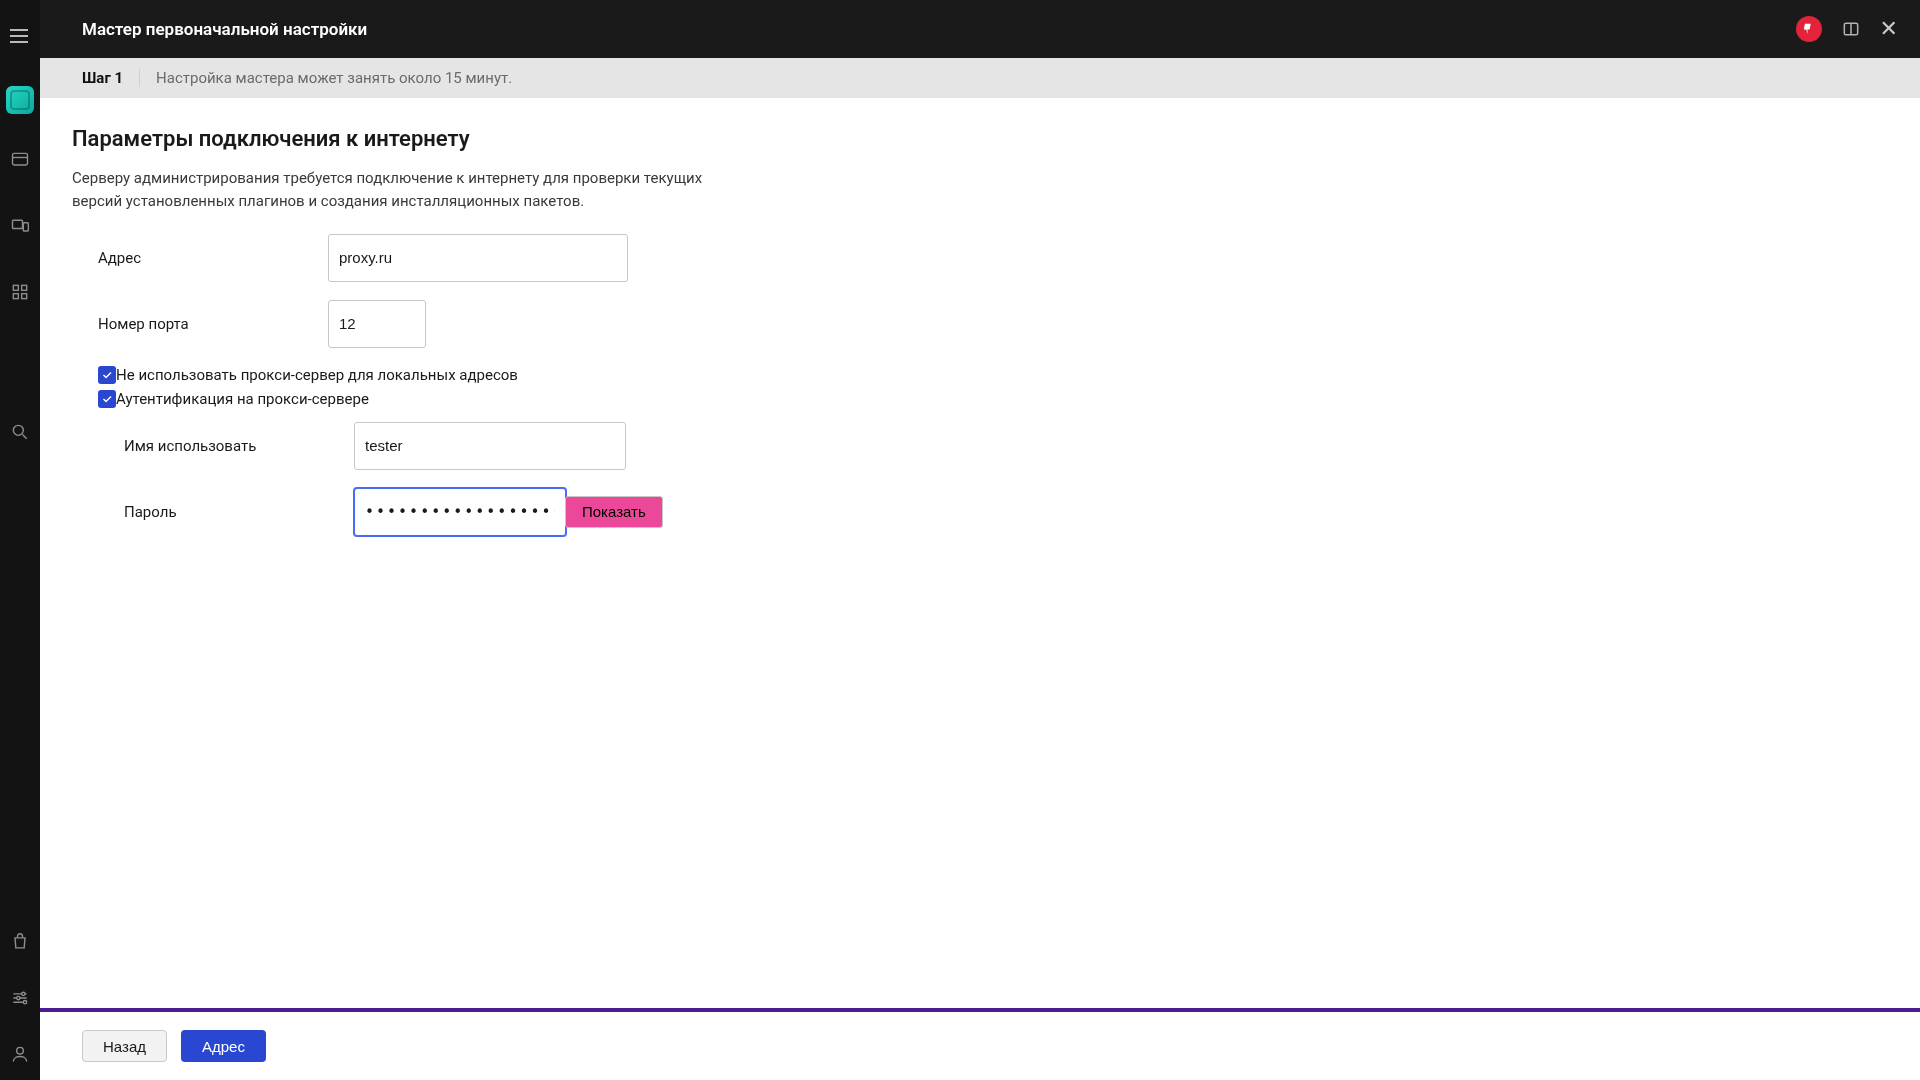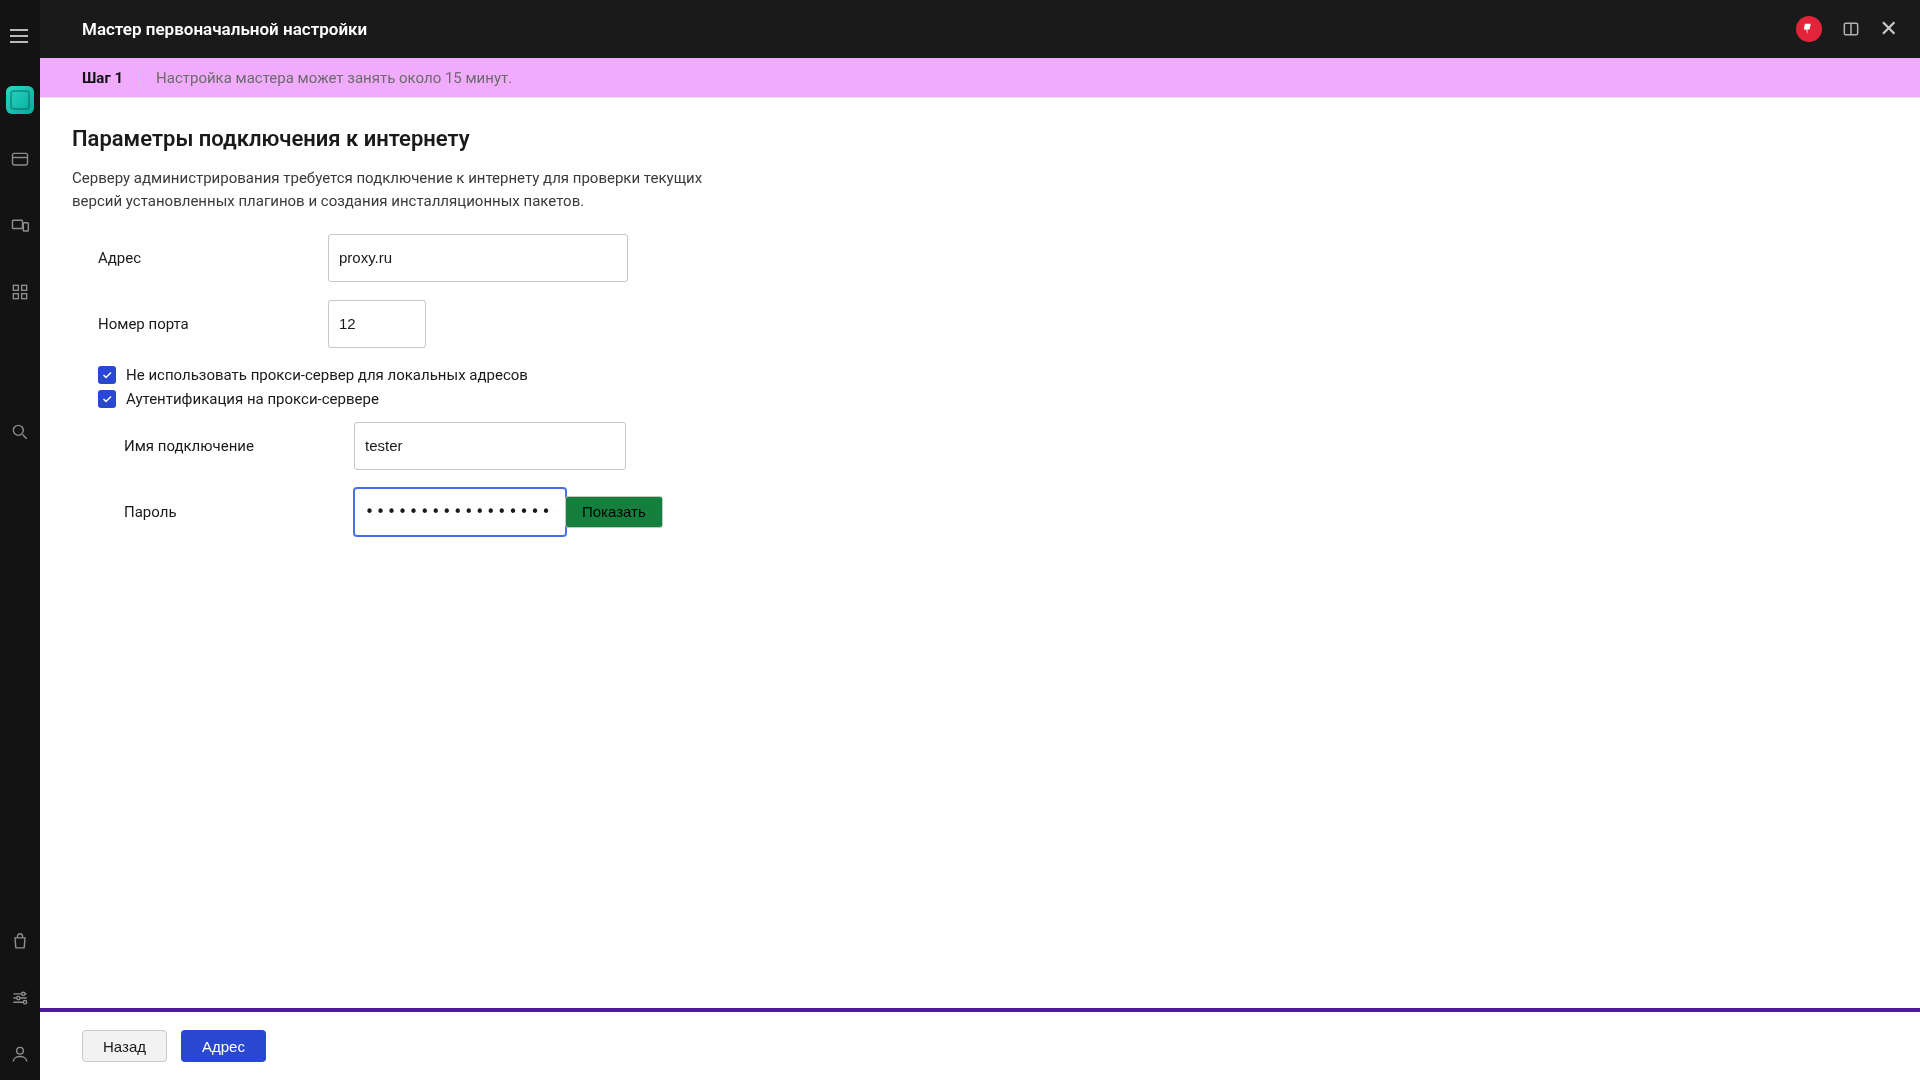--- a/index.html
+++ b/index.html
@@ -57,21 +57,21 @@
   .badge-red {
     width:26px;height:26px;border-radius:50%;background:#e2233a;display:flex;align-items:center;justify-content:center;color:#fff;cursor:pointer;
   }
   .badge-red svg{width:14px;height:14px;fill:#fff;}
   .hdr-icon { width:22px;height:22px;color:#b3b3b3;cursor:pointer;display:flex;align-items:center;justify-content:center;}
   .hdr-icon svg{width:20px;height:20px;stroke:currentColor;fill:none;stroke-width:1.8;}
   .close-x { font-size:22px; line-height:1; cursor:pointer; color:#c9c9c9; font-weight:300;}
 
   .step-bar {
     height: 40px;
-    background: #f0abfc;
+    background: #e5e5e5;
     border-bottom: 1px solid #e4e4e4;
     display:flex; align-items:center;
     padding: 0 42px;
     font-size: 15px;
     color:#6b6b6b;
     gap: 16px;
   }
   .step-bar .step-label { color:#111; font-weight:700; }
   .step-bar .divider { width:1px; height:18px; background:#d0d0d0; }
 
@@ -103,32 +103,32 @@
     color:#1a1a1a;
     outline:none;
     background:#fff;
   }
   .text-input.w-address { width: 300px; }
   .text-input.w-port { width: 98px; }
   .text-input.w-user { width: 272px; }
   .text-input.w-pass { width: 212px; border-color:#4a6cf0; box-shadow: 0 0 0 1px #4a6cf0;}
   .text-input.dots { letter-spacing: 2px; font-family: monospace; }
 
-  .check-row { display:flex; align-items:flex-end; gap:10px; font-size:15px; padding-left:26px; margin-bottom:6px;}
+  .check-row { display:flex; align-items:flex-end; font-size:15px; padding-left:26px; margin-bottom:6px;}
   .chk {
     width:18px;height:18px;border-radius:3px;background:#2947d1;display:flex;align-items:center;justify-content:center;flex-shrink:0;cursor:pointer;
   }
   .chk svg{width:12px;height:12px;stroke:#fff;stroke-width:3;fill:none;}
 
   .auth-block { padding-left: 26px; margin-top: 14px;}
   .auth-block .form-row { padding-left: 26px; }
   .auth-block .form-label { width: 230px; }
 
   .show-btn {
-    height:32px;border:1px solid #c7c7c7;border-radius:3px;background:#15803d;padding:0 16px;font-size:15px;cursor:pointer;margin-left:-1px;
+    height:32px;border:1px solid #c7c7c7;border-radius:3px;background:#ec4899;padding:0 16px;font-size:15px;cursor:pointer;margin-left:-1px;
   }
 
   .footer {
     border-top: 4px solid #4c1d95;
     padding: 18px 42px;
     display:flex; gap:14px;
   }
   .btn {
     height:32px; padding:0 20px; border-radius:4px; font-size:15px; cursor:pointer; border:1px solid transparent;
   }
@@ -254,21 +254,21 @@
       <span class="chk">
           <svg viewBox="0 0 24 24">
             <path d="M5 12l5 5L20 7"></path>
           </svg>
         </span>
       <span>Аутентификация на прокси-сервере</span>
     </div>
 
     <div class="auth-block">
       <div class="form-row">
-        <div class="form-label">Имя подключение</div>
+        <div class="form-label">Имя использовать</div>
         <input class="text-input w-user" value="tester" style="">
       </div>
       <div class="form-row">
         <div class="form-label">Пароль</div>
         <input class="text-input w-pass dots" type="text" value="••••••••••••••••••••••••••••" style="">
         <button class="show-btn">Показать</button>
       </div>
     </div>
 
   </div>

